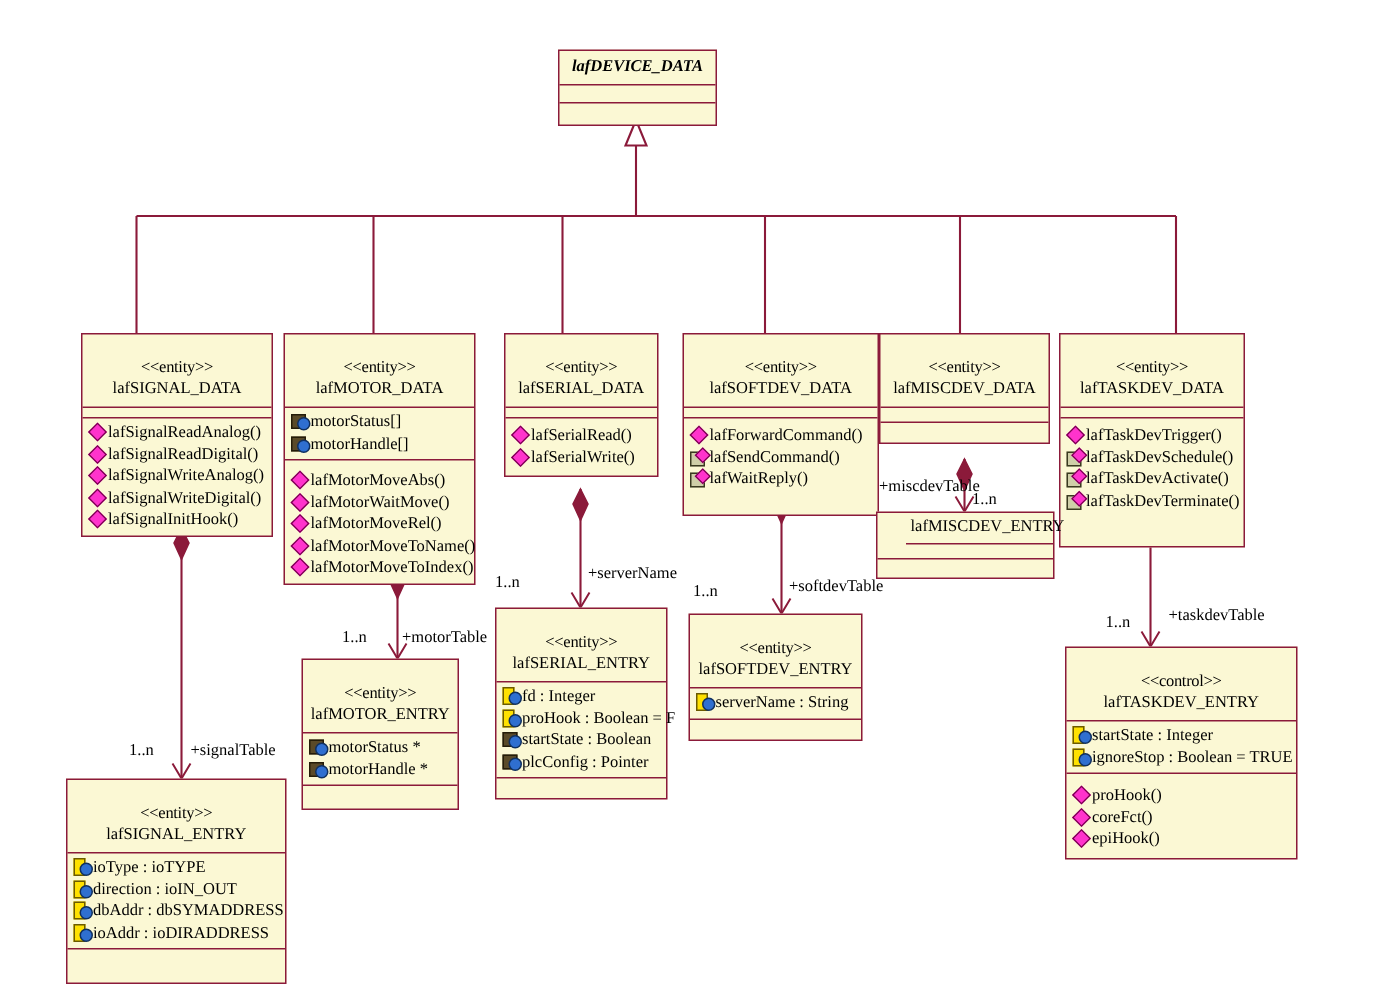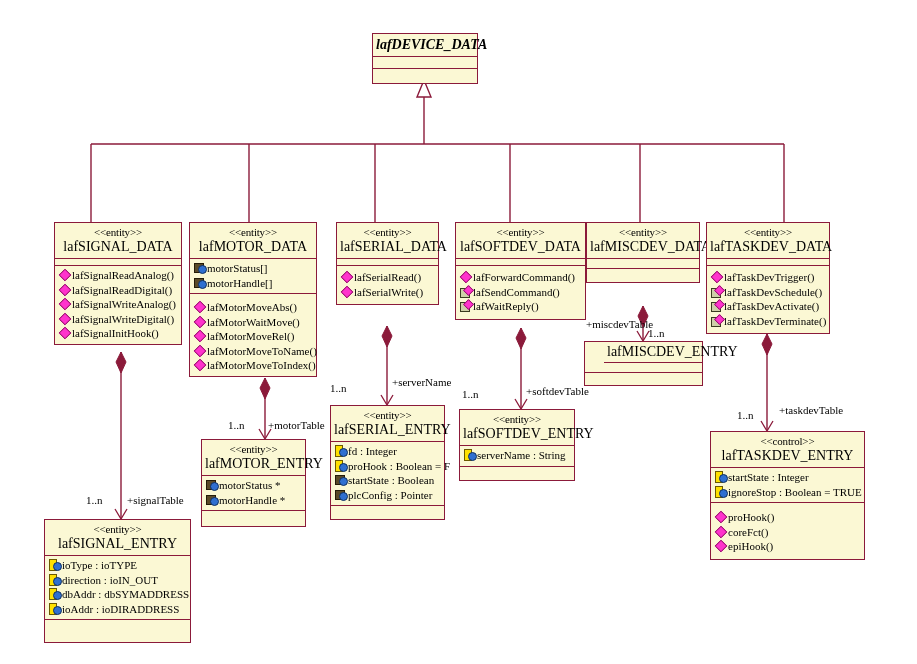--- a/index.html
+++ b/index.html
@@ -44,23 +44,24 @@
   }
   .uml-class .hdr {
     text-align: center;
     padding: 3px 3px 4px 3px;
   }
   .stereotype {
     font-size: 11px;
     line-height: 13px;
     display: block;
     letter-spacing: -0.2px;
+    margin-top: 13px;
   }
   .clsname {
-    font-size: 14px;
+    font-size: 11px;
     line-height: 15px;
     display: block;
     white-space: nowrap;
   }
   .clsname.abstract {
     font-style: italic;
     font-weight: bold;
   }
   .member {
     font-size: 11px;
@@ -303,21 +304,21 @@
         </div>
     </div>
   </div>
 
   <div class="uml-class" style="left:455px; top:222px; width:131px;">
     <div class="compartment hdr">
       <span class="stereotype">&lt;&lt;entity&gt;&gt;</span>
       <span class="clsname">lafSOFTDEV_DATA</span>
     </div>
     <div class="compartment" style="height:7px;"></div>
-    <div class="compartment" style="padding-top:4px; padding-bottom:5px;">
+    <div class="compartment" style="padding-top:4px; padding-bottom:16px;">
       <div class="member">
           <span class="micon op-pub"></span>
           <span class="mtext">lafForwardCommand()</span>
         </div>
       <div class="member">
           <span class="micon op-prot"></span>
           <span class="mtext">lafSendCommand()</span>
         </div>
       <div class="member">
           <span class="micon op-prot"></span>
@@ -334,21 +335,21 @@
     <div class="compartment" style="height:10px;"></div>
     <div class="compartment" style="height:13px;"></div>
   </div>
 
   <div class="uml-class" style="left:706px; top:222px; width:124px;">
     <div class="compartment hdr">
       <span class="stereotype">&lt;&lt;entity&gt;&gt;</span>
       <span class="clsname">lafTASKDEV_DATA</span>
     </div>
     <div class="compartment" style="height:7px;"></div>
-    <div class="compartment" style="padding-top:4px; padding-bottom:5px;">
+    <div class="compartment" style="padding-top:4px; padding-bottom:23px;">
       <div class="member">
           <span class="micon op-pub"></span>
           <span class="mtext">lafTaskDevTrigger()</span>
         </div>
       <div class="member">
           <span class="micon op-prot"></span>
           <span class="mtext">lafTaskDevSchedule()</span>
         </div>
       <div class="member">
           <span class="micon op-prot"></span>

